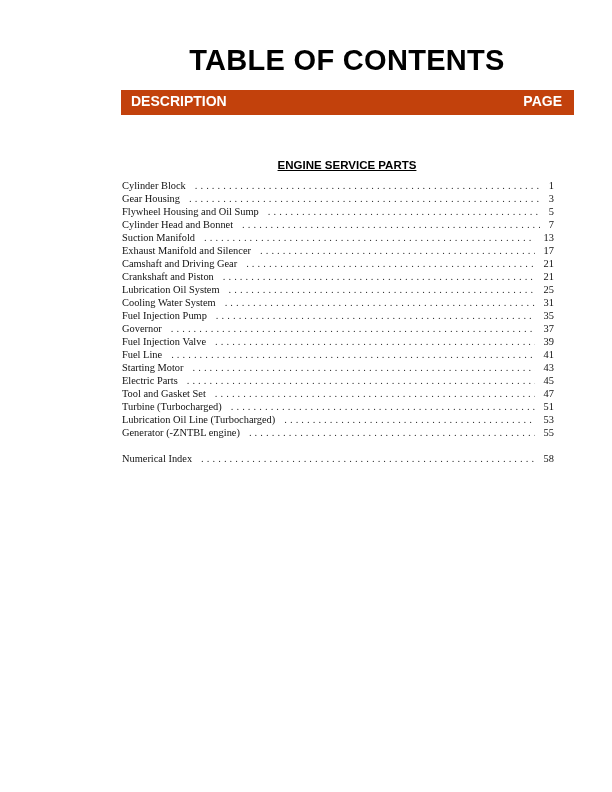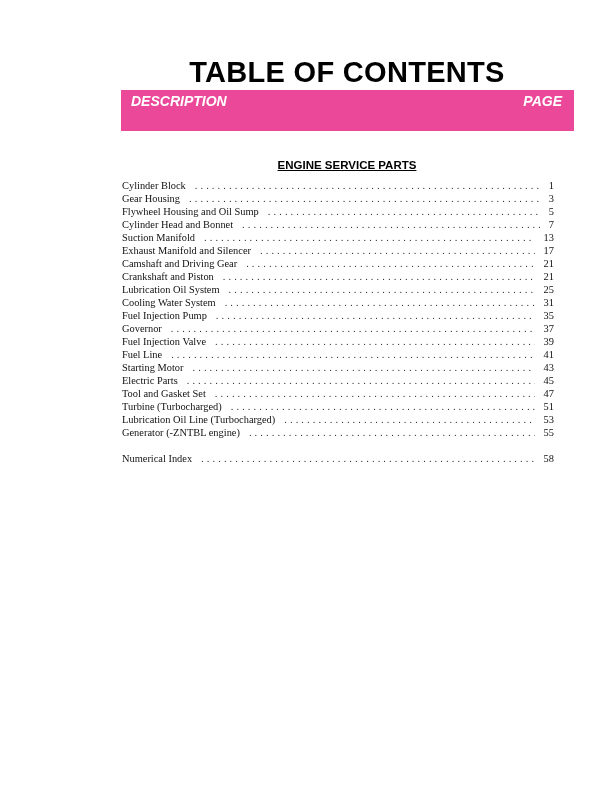--- a/index.html
+++ b/index.html
@@ -1,26 +1,26 @@
 <!DOCTYPE html>
 <html><head>
   <meta charset="utf-8">
   <style>
     html, body { margin: 0; padding: 0; background: #ffffff; }
     body { width: 612px; height: 792px; position: relative; overflow: hidden; }
     .title {
       position: absolute; left: 0; top: 44px; width: 100%;
       text-align: center; padding-left: 82px; box-sizing: border-box;
       font-family: "Liberation Sans", sans-serif; font-weight: bold;
-      font-size: 29px; color: #000; letter-spacing: 0.3px; margin-top: 12px;
+      font-size: 29px; color: #000; letter-spacing: 0.3px;
     }
     .header-bar {
-      position: absolute; left: 121px; top: 90px; width: 453px; height: 41px;
-      background: #ec4899; color: #fff;
-      font-family: "Liberation Sans", sans-serif; font-weight: bold; font-size: 14px; font-style: italic;
+      position: absolute; left: 121px; top: 90px; width: 453px; height: 25px;
+      background: #c2410c; color: #fff;
+      font-family: "Liberation Sans", sans-serif; font-weight: bold; font-size: 14px;
     }
     .header-bar .desc { position: absolute; left: 10px; top: 3px; }
     .header-bar .page { position: absolute; right: 12px; top: 3px; }
     .section-title {
       position: absolute; left: 0; top: 159px; width: 100%;
       text-align: center; padding-left: 82px; box-sizing: border-box;
       font-family: "Liberation Sans", sans-serif; font-weight: bold; font-size: 11.5px;
     }
     .section-title span { text-decoration: underline; }
     .toc { position: absolute; left: 122px; top: 179px; width: 432px; }

